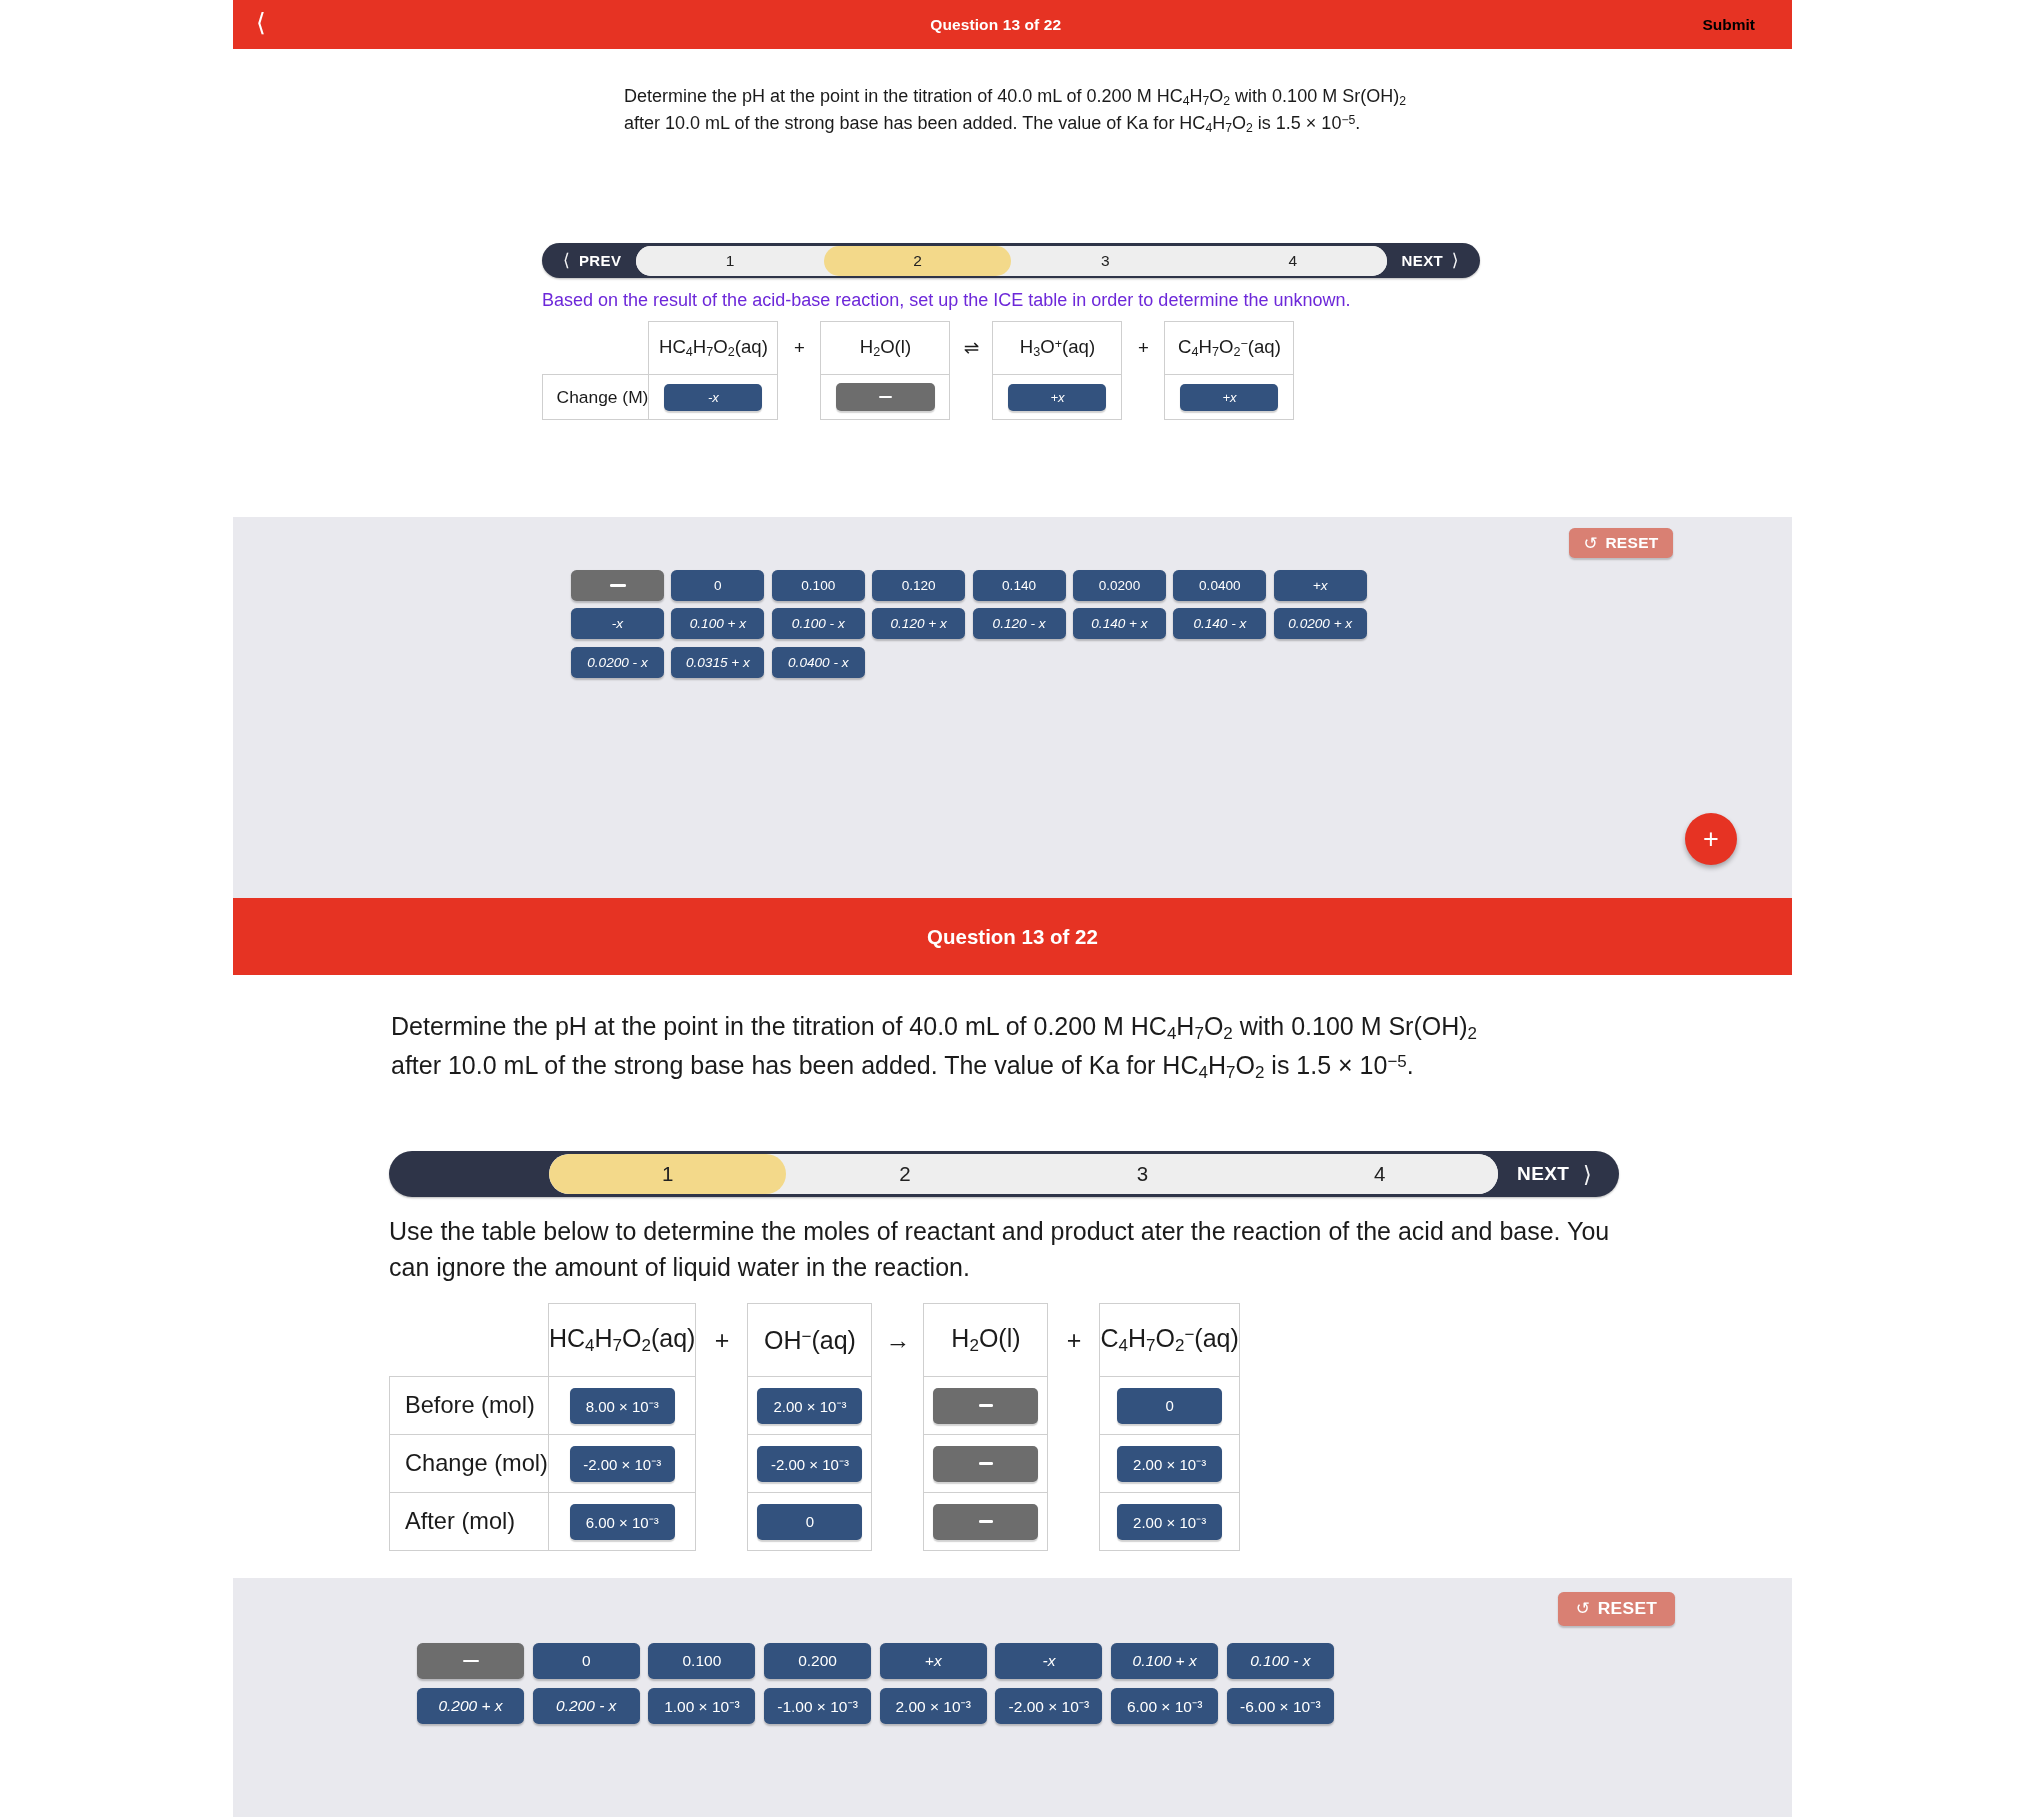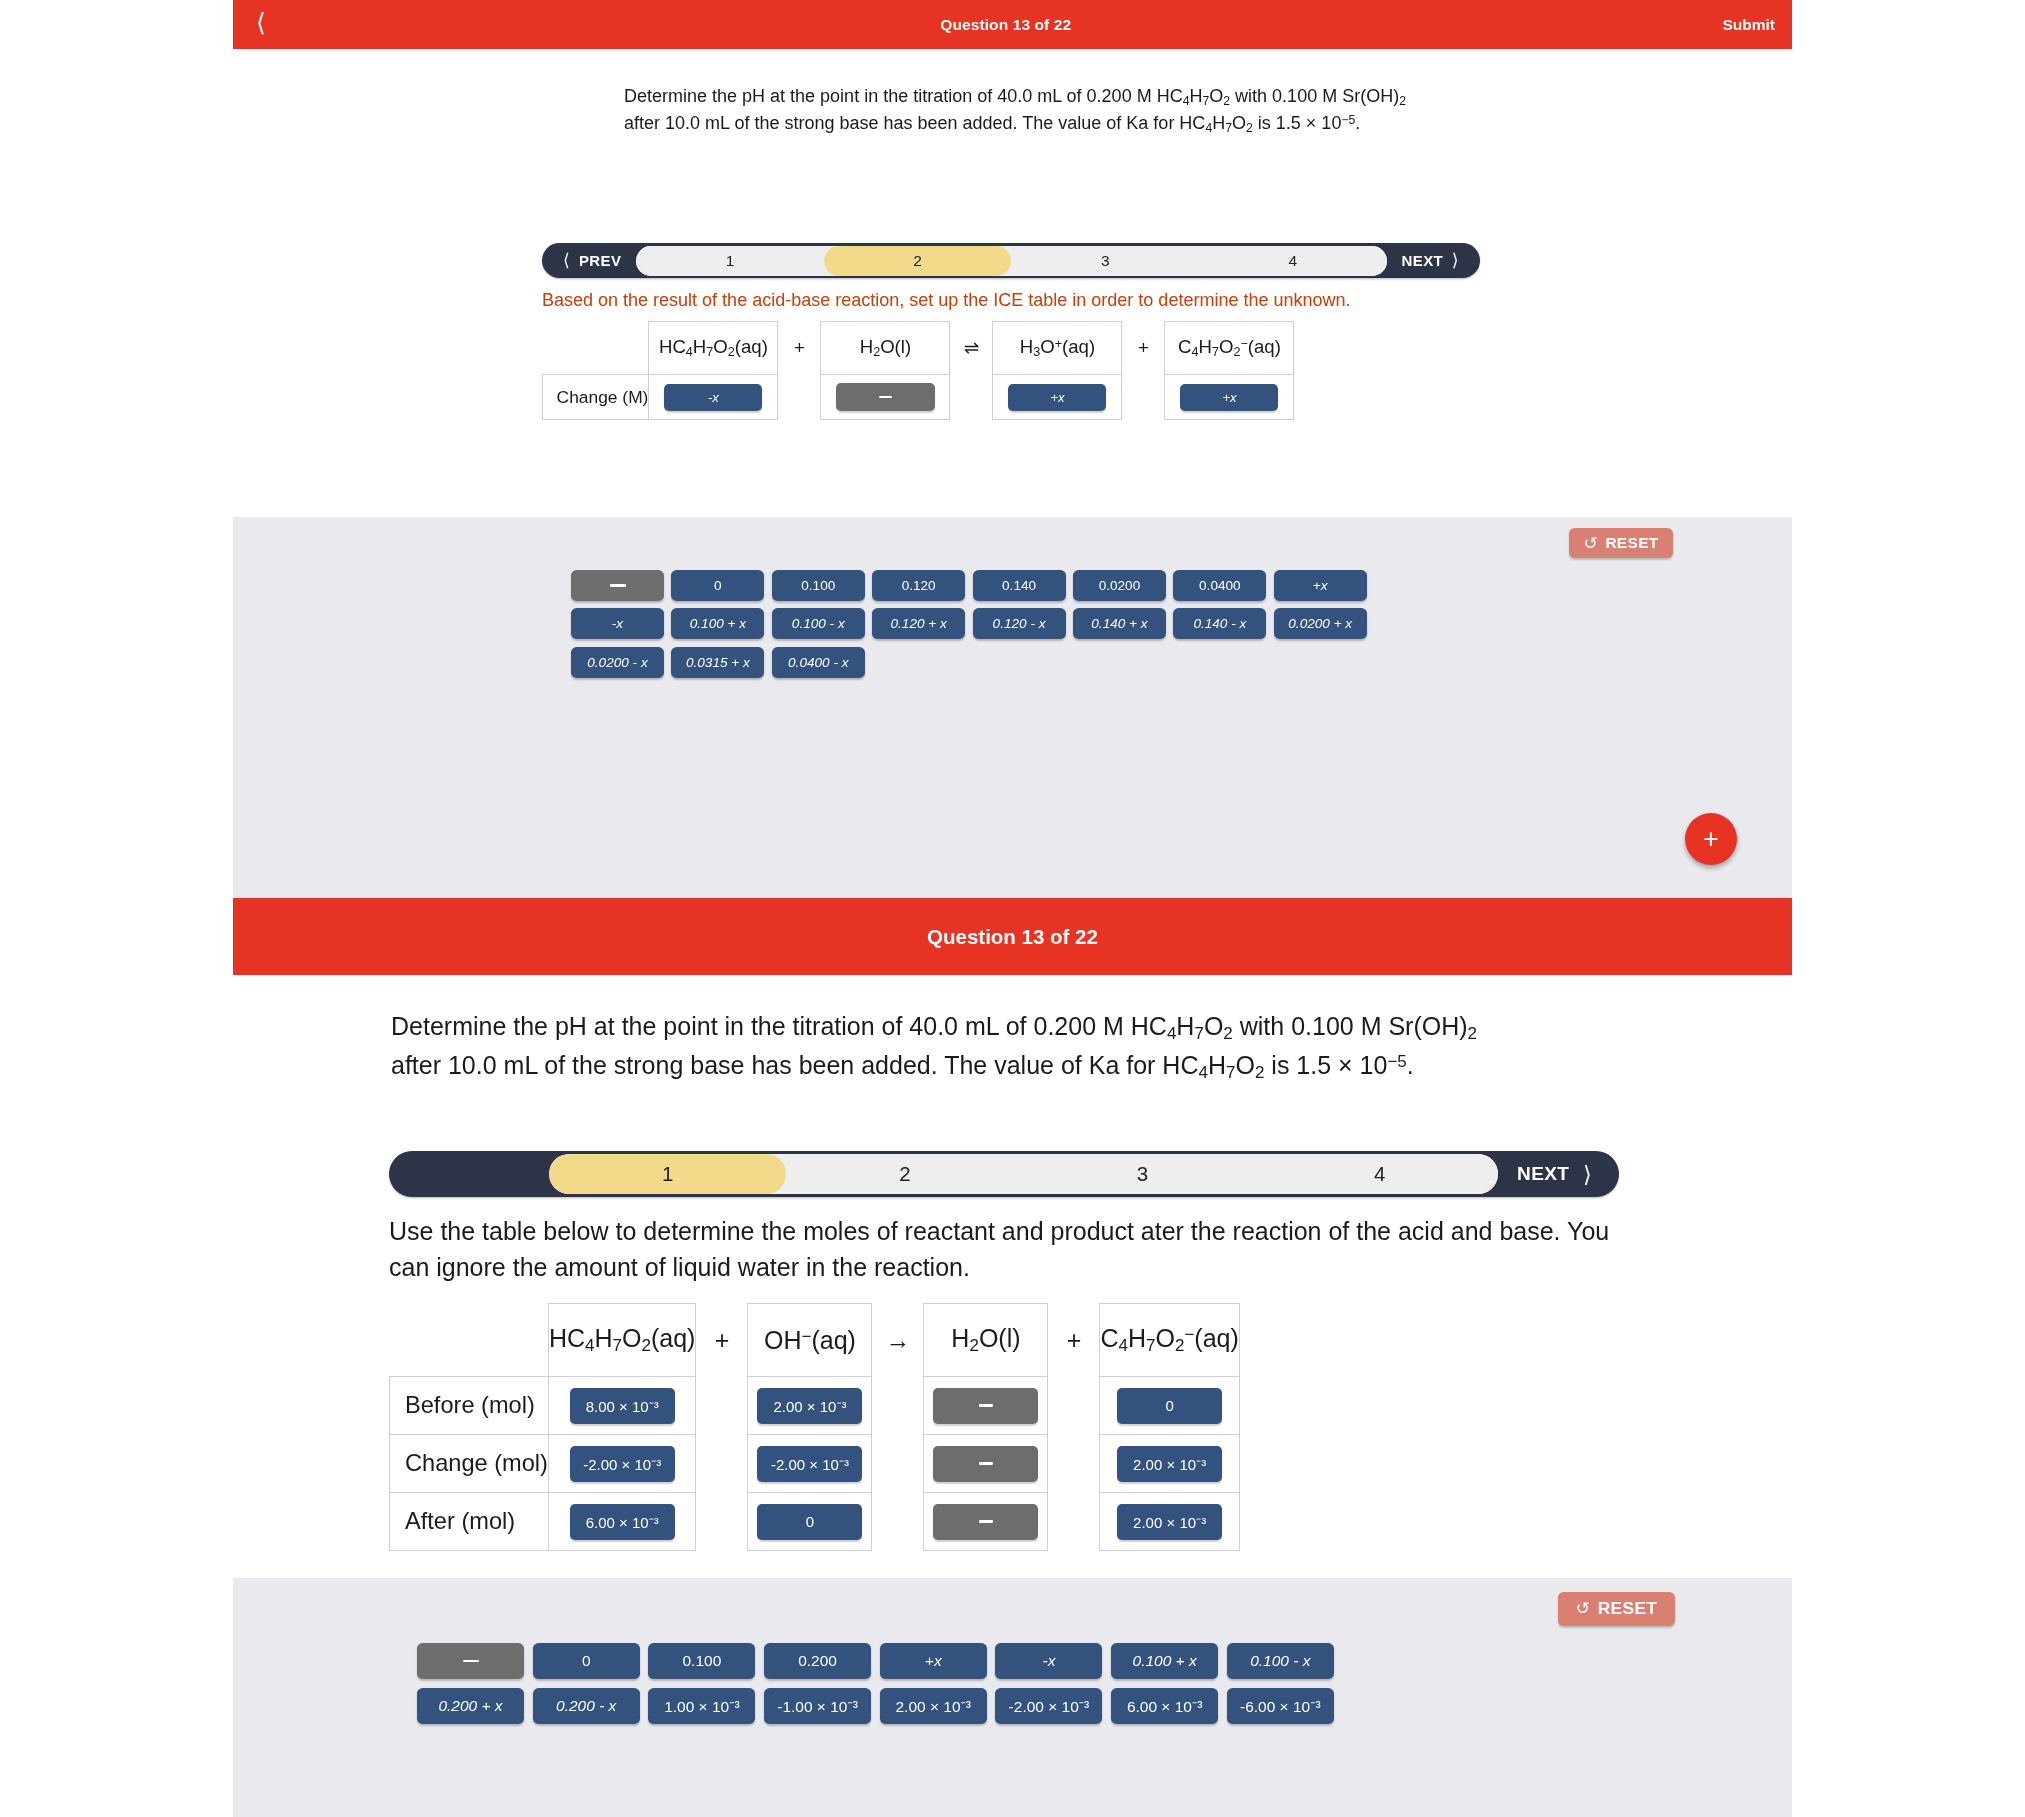--- a/index.html
+++ b/index.html
@@ -19,21 +19,21 @@
   }
   .appbar-back {
     width: 56px; display: flex; align-items: center; justify-content: center;
     color: #fff; font-size: 25px; line-height: 1; padding-bottom: 3.7px;
   }
   .appbar-title {
     flex: 1; text-align: center; color: #fff;
     font-size: 15.5px; font-weight: bold; letter-spacing: 0.1px;
   }
   .appbar-submit {
-    padding-right: 17px; color:#ffffff; font-size: 15.5px; font-weight: bold;
+    padding-right: 37px; color:#000000; font-size: 15.5px; font-weight: bold;
   }
 
   
   .q1-wrap { position: absolute; left: 0; top: 49px; width: 2025px; }
   .q1-text {
     position: absolute; left: 624px; top: 35px; width: 788px;
     font-size: 18px; line-height: 1.42; color: #1b1b1b;
   }
 
   
@@ -56,21 +56,21 @@
     border-radius: 620px; overflow: hidden; margin: 2.5px 0;
   }
   .np-step {
     flex: 1; display: flex; align-items: center; justify-content: center;
     font-size: 15.5px; color: #222; background: #eeeeee;
   }
   .np-step.active { background: #f3d98a; border-radius: 620px; }
 
   .q1-prompt {
     position: absolute; left: 542px; top: 239px; width: 887px;
-    font-size: 18px; line-height: 1.42; color: #c2410c;
+    font-size: 18px; line-height: 1.42; color: #6d28d9;
   }
 
   
   .rxtable { position: absolute; border-collapse: collapse; }
   .rxtable td, .rxtable th { border: 1.2px solid #cfcfcf; padding: 0; }
   .rxtable .rowlab {
     text-align: left; font-weight: normal; color: #1b1b1b; white-space: nowrap;
   }
   .rxtable .hdr-blank { border: none; }
   .rxtable .hdr-eq { text-align: center; color: #1b1b1b; white-space: nowrap; }

